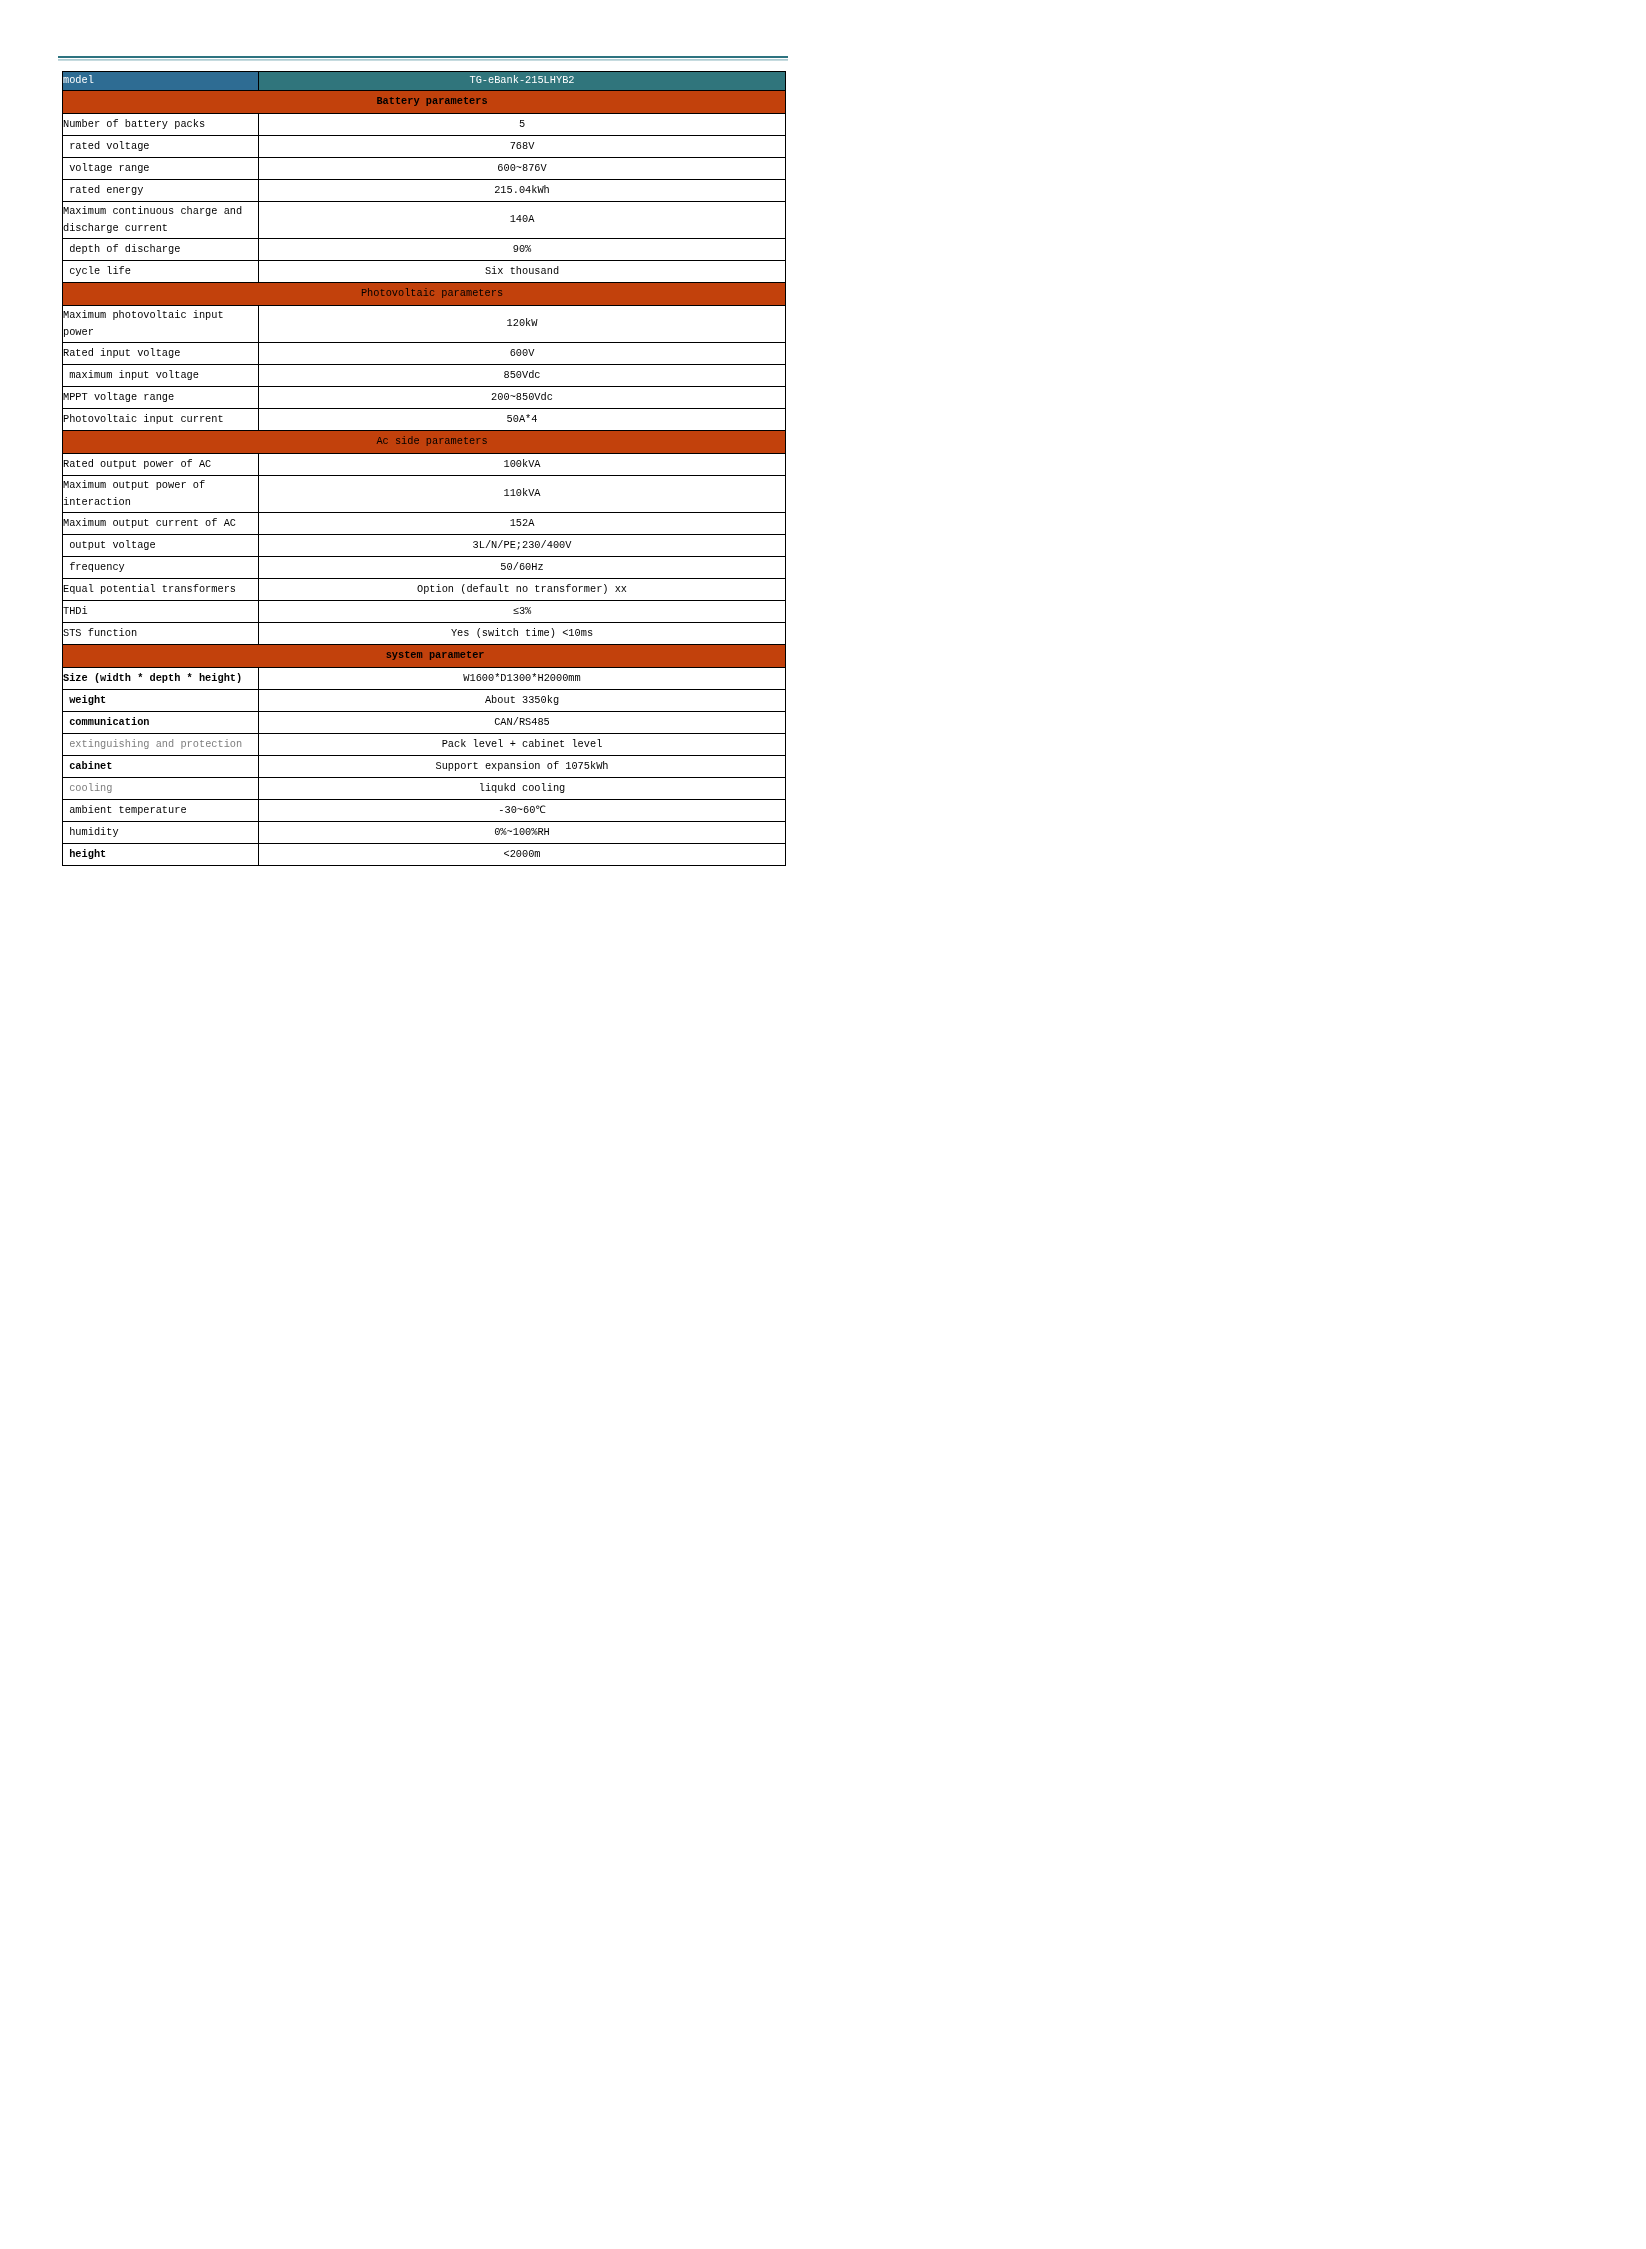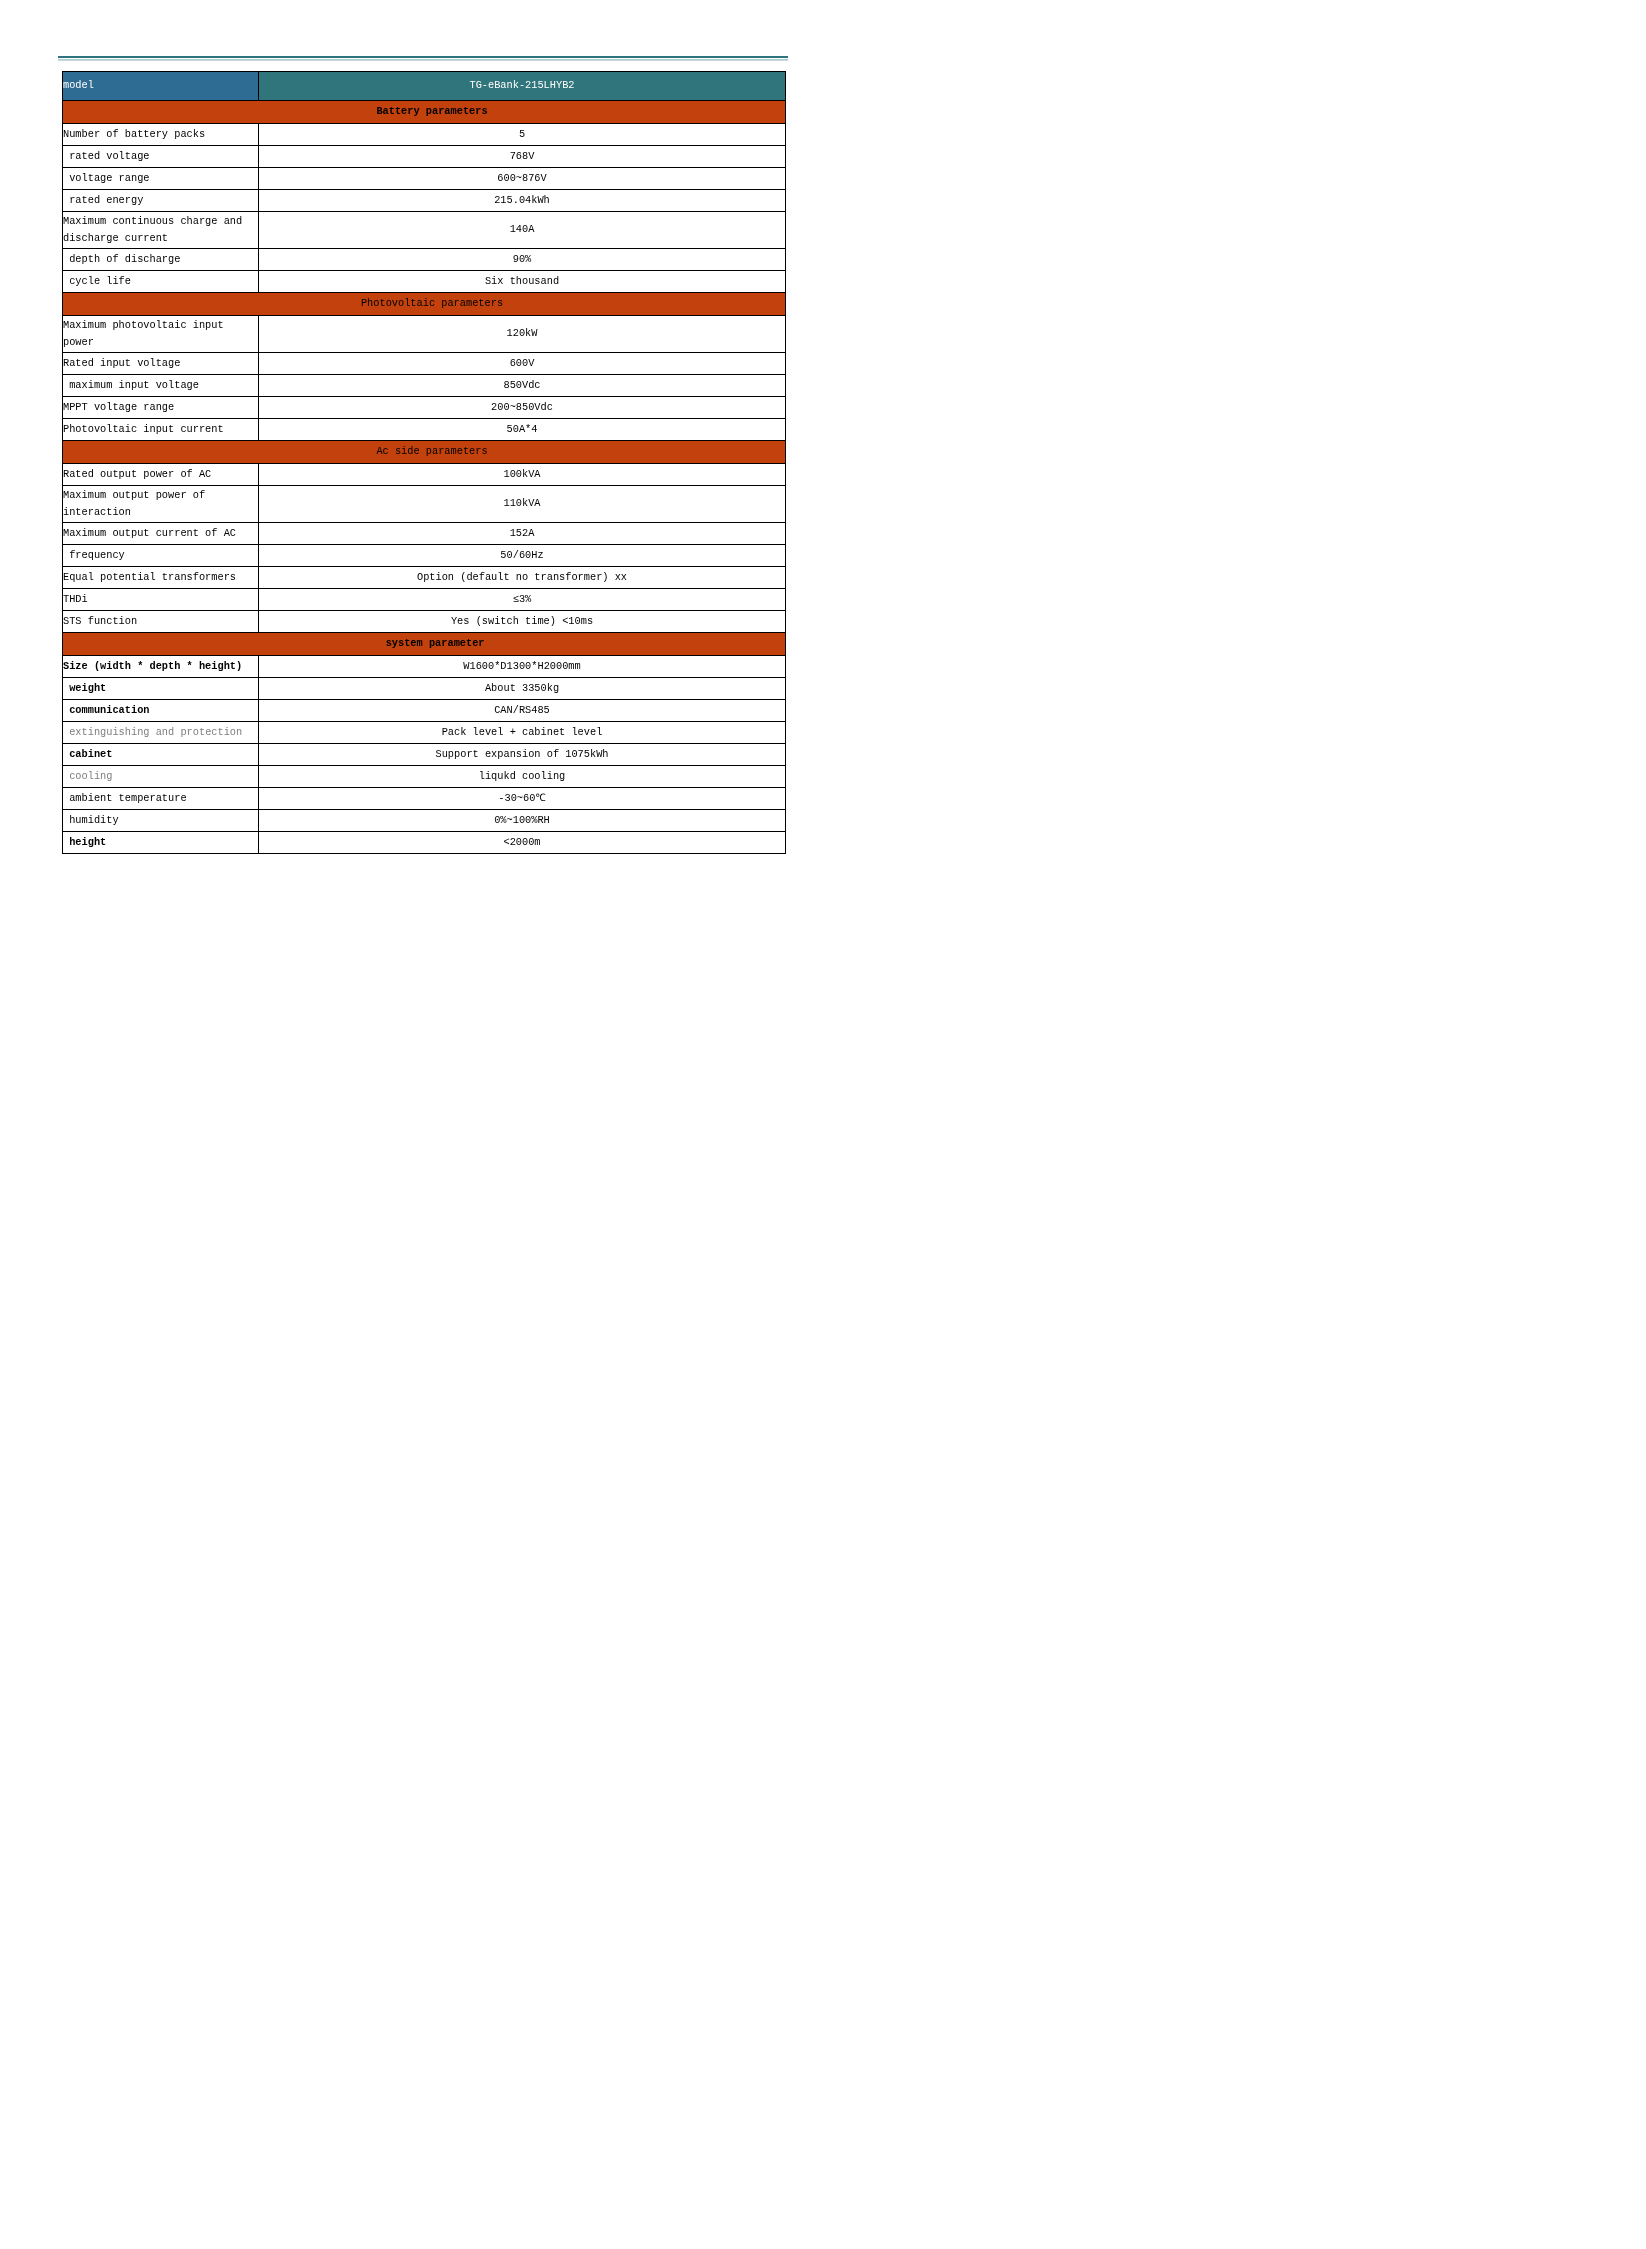--- a/index.html
+++ b/index.html
@@ -38,21 +38,21 @@
   table.spec col.c1 { width: 196px; }
   table.spec col.c2 { width: 527px; }
   table.spec th, table.spec td {
     border: 1.1px solid #000000;
     padding: 0;
     vertical-align: middle;
     font-size: 10.3px;
     line-height: 1.7;
     overflow: hidden;
   }
-  tr.header-row { height: 29px; padding-left: 36px; }
+  tr.header-row { height: 19px; padding-left: 36px; }
   th.h-left {
     background: #2E6C93;
     color: #ffffff;
     font-weight: normal;
     text-align: left;
     padding-left: 6.9px;
     font-size: 11.5px;
   }
   th.h-right {
     background: #30757C;
@@ -162,20 +162,24 @@
         </tr>
         <tr class="data tall">
           <td class="label">Maximum output power of interaction</td>
           <td class="value">110kVA</td>
         </tr>
         <tr class="data">
           <td class="label">Maximum output current of AC</td>
           <td class="value">152A</td>
         </tr>
         <tr class="data">
+          <td class="label"> output voltage</td>
+          <td class="value">3L/N/PE;230/400V</td>
+        </tr>
+        <tr class="data">
           <td class="label"> frequency</td>
           <td class="value">50/60Hz</td>
         </tr>
         <tr class="data">
           <td class="label">Equal potential transformers</td>
           <td class="value">Option (default no transformer) xx</td>
         </tr>
         <tr class="data">
           <td class="label">THDi</td>
           <td class="value">≤3%</td>

